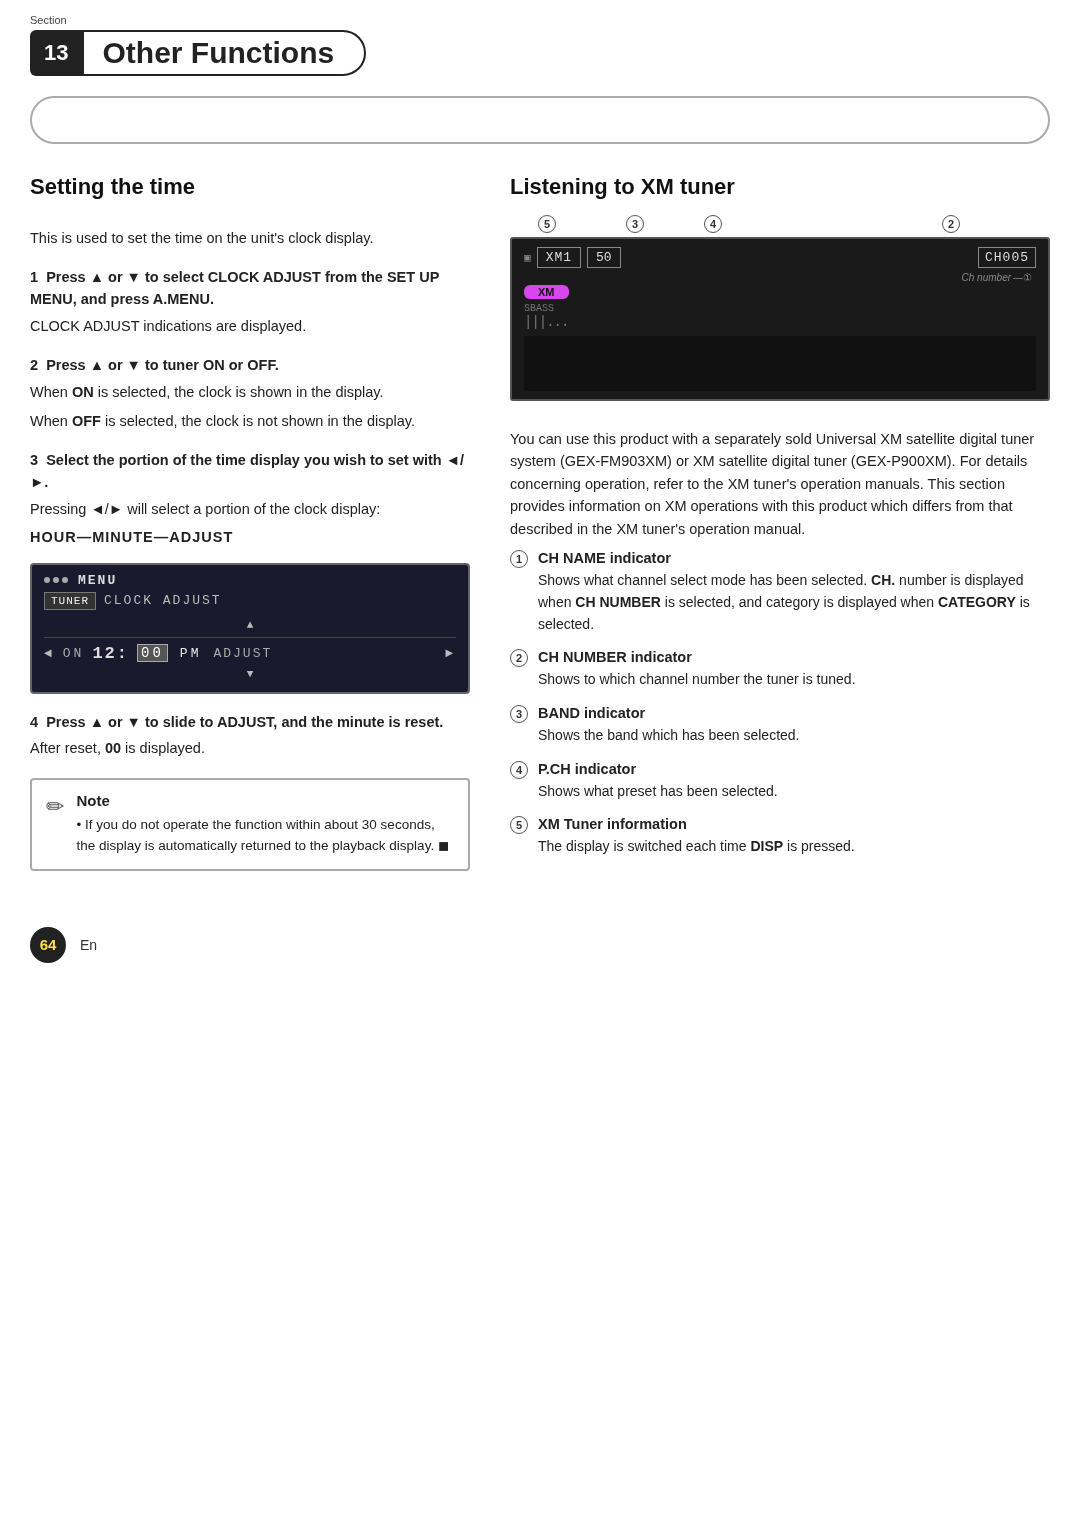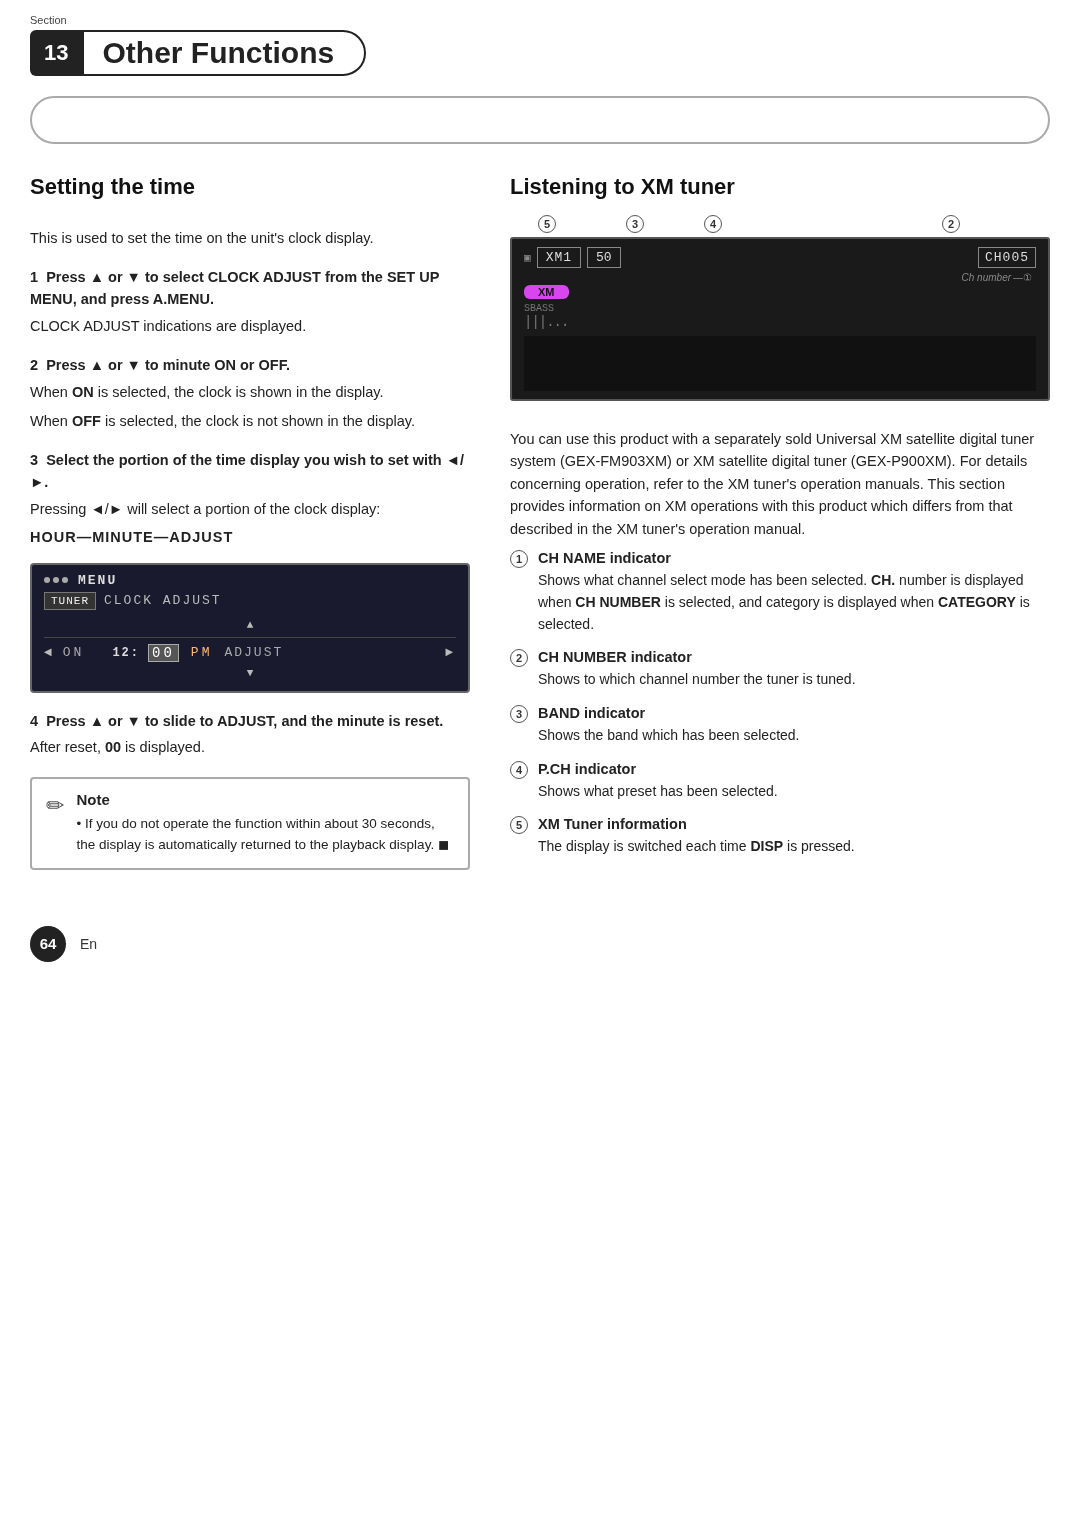--- a/index.html
+++ b/index.html
@@ -280,21 +280,21 @@
     
     .page-footer {
       display: flex;
       align-items: center;
       padding: 16px 30px;
       margin-top: 30px;
       gap: 14px;
     }
     .page-num-box {
       background: #222;
-      color: #ffffff;
+      color: #fde047;
       border-radius: 50%;
       width: 36px;
       height: 36px;
       display: flex;
       align-items: center;
       justify-content: center;
       font-size: 15px;
       font-weight: bold;
     }
     .footer-en {
@@ -334,21 +334,21 @@
   <div class="left-col">
     <div class="section-heading">Setting the time</div>
     <div class="body-text">This is used to set the time on the unit's clock display.</div>
 
     <div class="step-heading">
       <span class="step-num">1</span>&nbsp;&nbsp;<span>Press ▲ or ▼ to select CLOCK ADJUST from the SET UP MENU, and press A.MENU.</span>
     </div>
     <div class="step-body">CLOCK ADJUST indications are displayed.</div>
 
     <div class="step-heading">
-      <span class="step-num">2</span>&nbsp;&nbsp;<span>Press ▲ or ▼ to minute ON or OFF.</span>
+      <span class="step-num">2</span>&nbsp;&nbsp;<span>Press ▲ or ▼ to tuner ON or OFF.</span>
     </div>
     <div class="step-body">
       When <strong>ON</strong> is selected, the clock is shown in the display.
     </div>
     <div class="step-body">
       When <strong>OFF</strong> is selected, the clock is not shown in the display.
     </div>
 
     <div class="step-heading">
       <span class="step-num">3</span>&nbsp;&nbsp;<span>Select the portion of the time display you wish to set with ◄/►.</span>
@@ -368,23 +368,23 @@
       <div class="display-tuner-row">
         <span class="display-tuner-box">TUNER</span>
         <span style="color:#bbb; font-size:13px; letter-spacing:2px;">CLOCK ADJUST</span>
       </div>
       <div style="text-align:center; margin: 2px 0;">
         <span style="color:#bbb; font-size:11px;">▲</span>
       </div>
       <div class="display-clock-row">
         <span style="color:#bbb; font-size:13px;">◄</span>
         <span style="color:#aaa; font-size:13px;">ON</span>
-        <span style="color:#ddd; font-size:12px; font-weight:bold; letter-spacing:2px;margin-left:20px;">12:</span>
+        <span style="color:#ddd; font-size:17px; font-weight:bold; letter-spacing:2px;">12:</span>
           <span class="highlight-box">00</span>
-        <span style="color:#fdba74; font-size:13px; margin-left:4px;">PM</span>
+        <span style="color:#e5e5e5; font-size:13px; margin-left:4px;">PM</span>
         <span style="color:#aaa; font-size:13px; margin-left:4px; letter-spacing:2px;">ADJUST</span>
         <span style="color:#bbb; font-size:13px; margin-left:auto;">►</span>
       </div>
       <div style="text-align:center; margin: 2px 0;">
         <span style="color:#bbb; font-size:11px;">▼</span>
       </div>
     </div>
 
     <div class="step-heading">
       <span class="step-num">4</span>&nbsp;&nbsp;<span>Press ▲ or ▼ to slide to ADJUST, and the minute is reset.</span>

